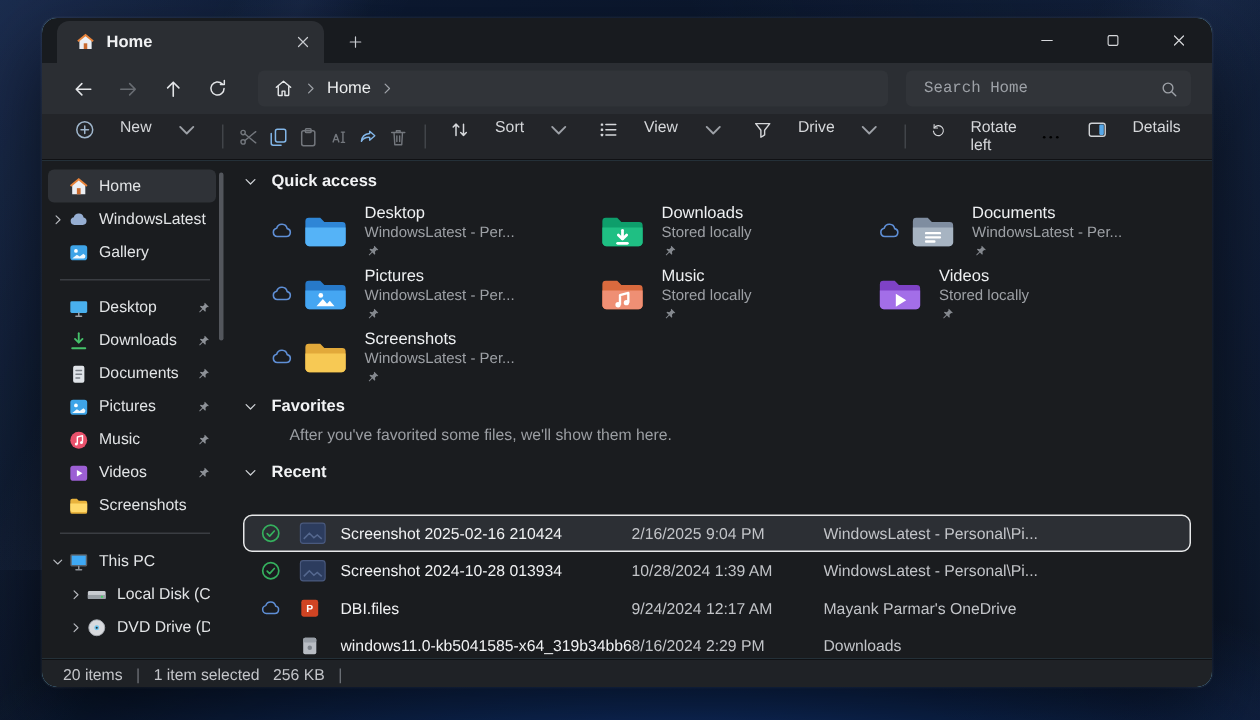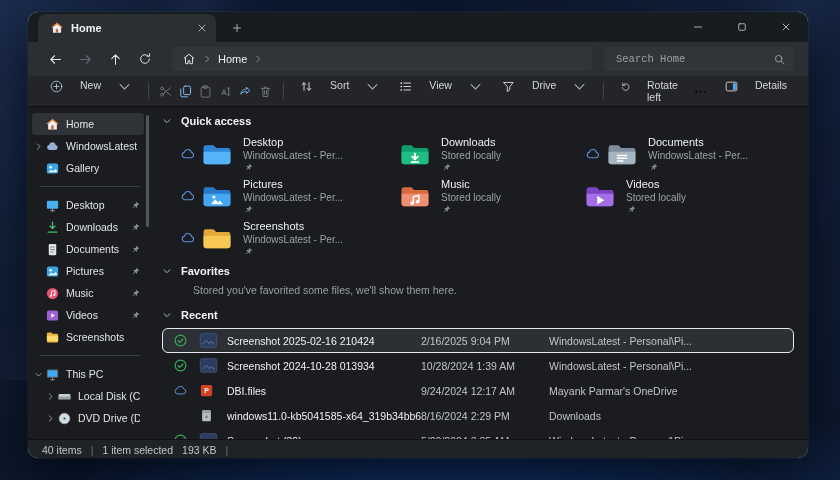--- a/index.html
+++ b/index.html
@@ -79,21 +79,21 @@
   .qagrid{display:grid;grid-template-columns:220px 185px 1fr;margin-left:8px}
   .qaitem{display:flex;align-items:center;height:42px;gap:6px;padding-left:10px}
   .qacloud{width:16px;height:16px;flex:none}
   .qafolder{width:30px;height:25px;flex:none;margin-right:5px}
   .qatext{display:flex;flex-direction:column;line-height:1.25;min-width:0}
   .qaname{font-size:11px;color:#eef0f2;white-space:nowrap}
   .qasub{font-size:10px;color:#9da0a5;white-space:nowrap}
   .qapin{width:9px;height:9px;color:#84888e;margin-top:1px;margin-left:1px}
   .fav-empty{font-size:10.5px;color:#9b9ea3;margin:1px 0 3px 31px;height:16px}
 
-  .rrows{margin-top:1px}
+  .rrows{margin-top:16px}
   .rrow{display:grid;grid-template-columns:26px 28px 194px 128px 1fr;align-items:center;
     height:23px;padding-left:10px;border-radius:6px;border:1px solid transparent}
   .rrow.sel{background:#2c2f34;border-color:#e7e8e9}
   .rstat{width:15px;height:15px}
   .rthumb{width:19px;height:15px}
   .rname{font-size:10.5px;color:#f0f1f3;white-space:nowrap;overflow:hidden}
   .rdate,.rloc{font-size:10.5px;color:#c2c4c8;white-space:nowrap;overflow:hidden}
 
   
   .statusbar{height:20px;background:#1f2226;border-top:1px solid #101114;display:flex;align-items:center;
@@ -723,21 +723,21 @@
       </div>
 
       <div class="sechead">
         <span class="icon chev">
             <svg viewBox="0 0 24 24" width="100%" height="100%">
               <path stroke="currentColor" fill="none" stroke-linecap="round" stroke-linejoin="round" stroke-width="2" d="M5 9l7 7 7-7"></path>
             </svg>
           </span>
         <span class="sectitle">Favorites</span>
       </div>
-      <div class="fav-empty">Stored you've favorited some files, we'll show them here.</div>
+      <div class="fav-empty">After you've favorited some files, we'll show them here.</div>
 
       <div class="sechead">
         <span class="icon chev">
             <svg viewBox="0 0 24 24" width="100%" height="100%">
               <path stroke="currentColor" fill="none" stroke-linecap="round" stroke-linejoin="round" stroke-width="2" d="M5 9l7 7 7-7"></path>
             </svg>
           </span>
         <span class="sectitle">Recent</span>
       </div>
 
@@ -823,19 +823,19 @@
             </span>
           <span class="rname">Screenshot (30)</span>
           <span class="rdate">5/20/2024 3:35 AM</span>
           <span class="rloc">WindowsLatest - Personal\Pi...</span>
         </div>
       </div>
     </div>
   </div>
 
   <div class="statusbar">
-    <span>40 items</span>
+    <span>20 items</span>
     <span class="ssep">|</span>
     <span>1 item selected</span>
-    <span>193 KB</span>
+    <span>256 KB</span>
     <span class="ssep">|</span>
   </div>
 </div>
 
 </body></html>

